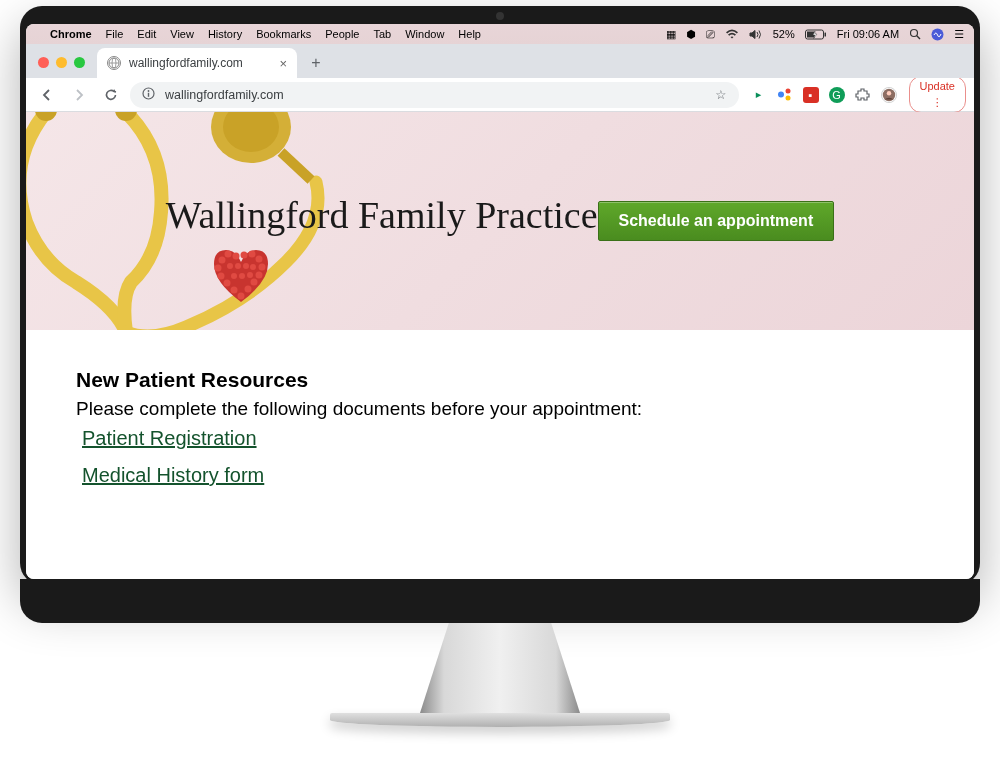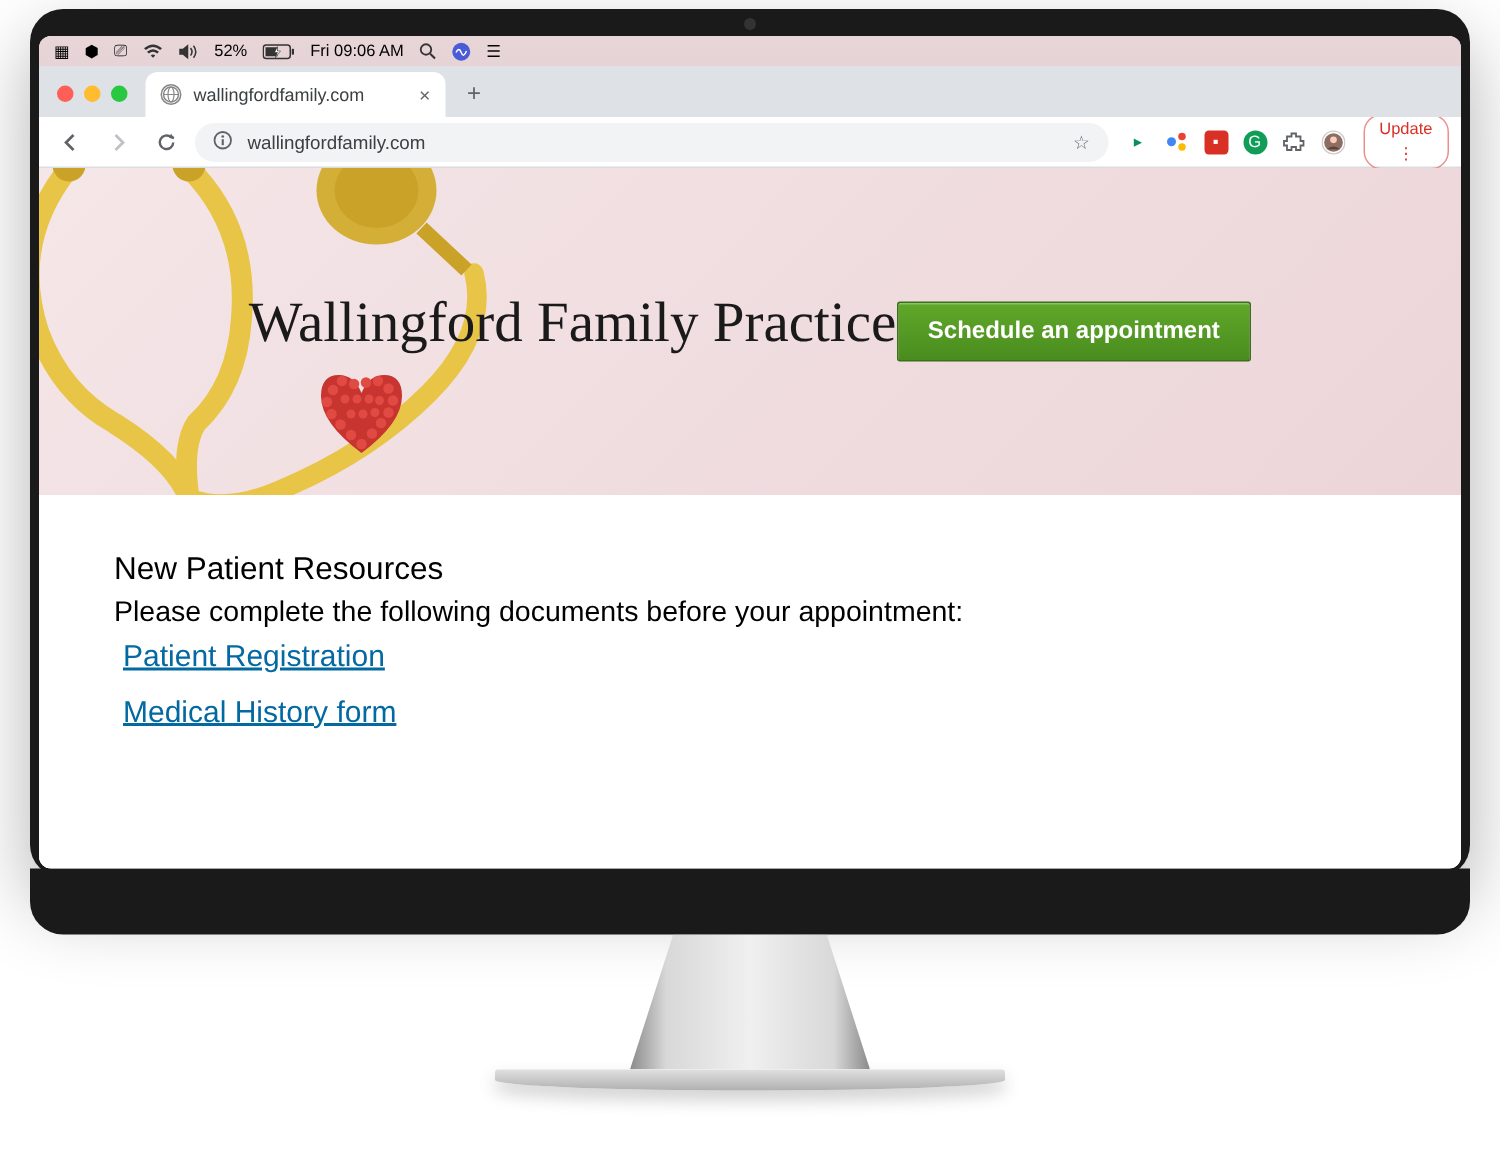--- a/index.html
+++ b/index.html
@@ -246,30 +246,30 @@
       border-radius: 2px;
       cursor: pointer;
       z-index: 2;
       box-shadow: inset 0 1px 0 rgba(255,255,255,0.3);
     }
     .resources {
       padding: 38px 50px;
     }
     .resources h2 {
       font-size: 21px;
-      font-weight: 400;
+      font-weight: 700;
       margin-bottom: 6px;
     }
     .resources p {
       font-size: 19px;
       margin-bottom: 7px;
     }
     .resource-link {
       display: block;
-      color: #0369a1;
+      color: #14532d;
       text-decoration: underline;
       font-size: 20px;
       margin-bottom: 14px;
       margin-left: 6px;
     }
     
     .monitor-chin {
       height: 44px;
       background: #1a1a1a;
       border-radius: 0 0 22px 22px;
@@ -293,20 +293,33 @@
   </style>
 </head>
 <body>
 
 <div class="monitor-frame">
   <div class="monitor-bezel">
     <div class="camera-notch"></div>
     <div class="screen">
 
       <div class="mac-menubar">
+        <div class="mac-menu-left">
+          <span class="apple"></span>
+          <span class="bold">Chrome</span>
+          <span>File</span>
+          <span>Edit</span>
+          <span>View</span>
+          <span>History</span>
+          <span>Bookmarks</span>
+          <span>People</span>
+          <span>Tab</span>
+          <span>Window</span>
+          <span>Help</span>
+        </div>
         <div class="mac-menu-right">
           <span class="icon">▦</span>
           <span class="icon">⬢</span>
           <span class="icon">⎚</span>
           <span class="icon">
             <svg width="14" height="11" viewBox="0 0 14 11">
                 <path d="M7 9.5 L5.5 8 Q7 6.8 8.5 8 Z M3 5.5 Q7 2 11 5.5 L9.8 6.7 Q7 4.3 4.2 6.7 Z M1 3.2 Q7 -2 13 3.2 L11.8 4.4 Q7 0.3 2.2 4.4 Z" fill="#333"></path>
               </svg>
           </span>
           <span class="icon">

